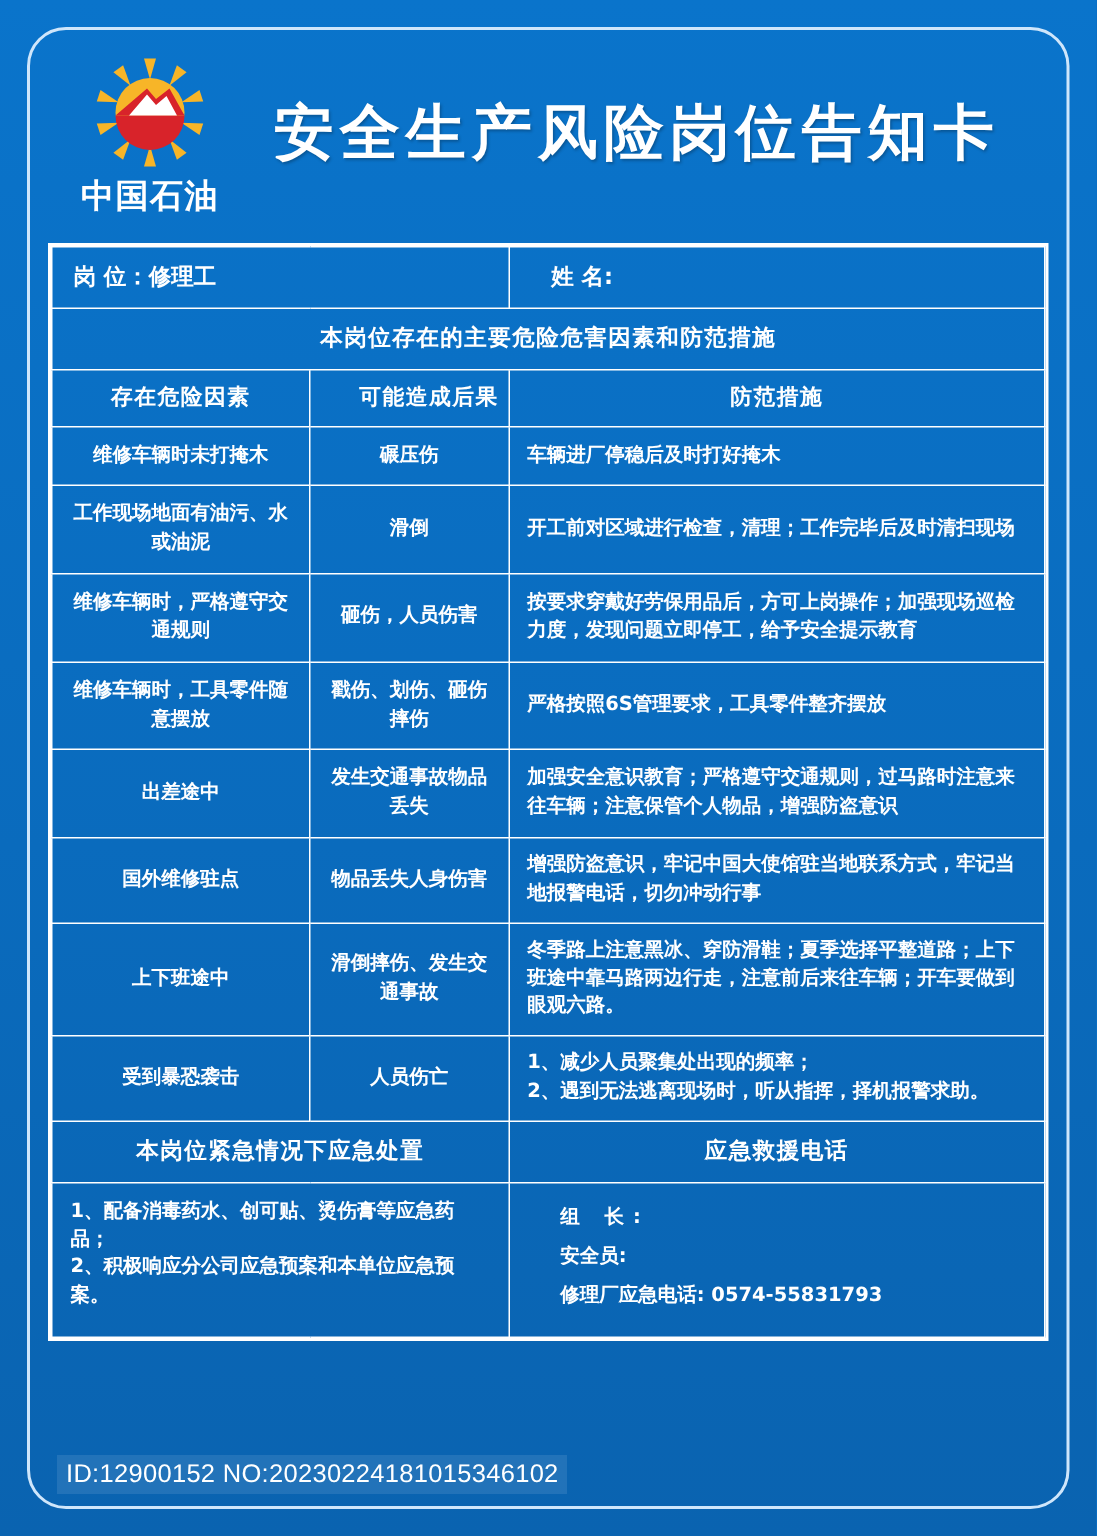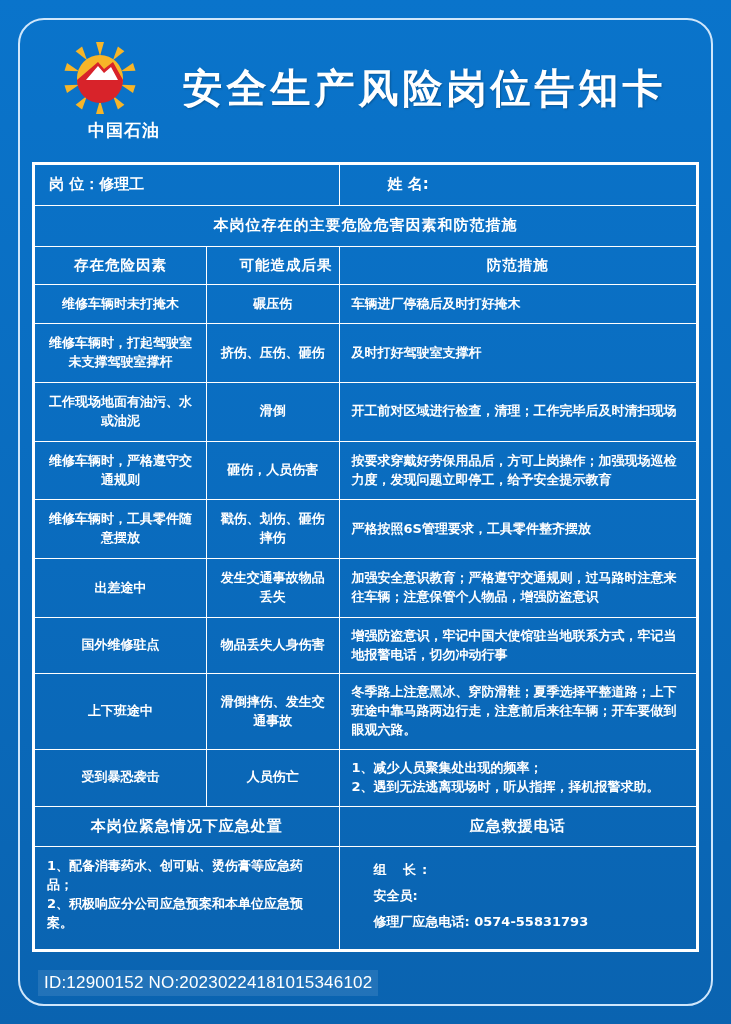--- a/index.html
+++ b/index.html
@@ -42,25 +42,24 @@
     margin-top: 4px;
   }
   .logo-mark {
     position: relative;
     width: 86px; height: 78px;
     margin: 0 auto;
   }
   .logo-text {
     margin-top: 3px;
     color: #ffffff;
-    font-size: 17px;
+    font-size: 22px;
     font-weight: bold;
     letter-spacing: 1px;
     font-family: "DejaVu Sans", sans-serif;
-    text-align: right;
   }
   .title {
     flex: 1;
     text-align: center;
     color: #ffffff;
     font-size: 40px;
     font-weight: bold;
     letter-spacing: 4px;
     font-family: Liberation Sans, sans-serif;
     text-shadow: 1px 1px 2px rgba(0,0,0,.25);
@@ -81,21 +80,21 @@
   td, th {
     border: 1px solid #ffffff;
     padding: 6px 8px;
     font-size: 13px;
     font-weight: bold;
     line-height: 1.45;
     vertical-align: middle;
     text-align: center;
   }
   .row-top td { text-align: left; font-size: 15px; padding: 9px 14px; }
-  .row-top .name-cell { text-align: left; padding-left: 48px; }
+  .row-top .name-cell { text-align: left; padding-left: 28px; }
   .band { font-size: 15px; padding: 9px 6px; letter-spacing: 1px; }
   .colhead { font-size: 14.5px; padding: 8px 6px; letter-spacing: 1px; }
   .c1 { width: 26%; }
   .c2 { width: 20%; text-align: right; }
   .c3 { width: 54%; }
   .body-cell { padding: 10px 10px; }
   .long { text-align: left; padding: 9px 12px; }
   .emerg-left { text-align: left; padding: 10px 12px 14px 12px; vertical-align: top; }
   .emerg-right { text-align: left; padding: 10px 12px 14px 34px; vertical-align: top; line-height: 2.0; }
   .emerg-right .sp { letter-spacing: 6px; }
@@ -189,25 +188,20 @@
             <td class="colhead c2">可能造成后果</td>
             <td class="colhead c3">防范措施</td>
           </tr>
 
           <tr>
             <td class="body-cell">维修车辆时未打掩木</td>
             <td class="body-cell">碾压伤</td>
             <td class="body-cell long">车辆进厂停稳后及时打好掩木</td>
           </tr>
           <tr>
-            <td class="body-cell">维修车辆时，打起驾驶室未支撑驾驶室撑杆</td>
-            <td class="body-cell">挤伤、压伤、砸伤</td>
-            <td class="body-cell long">及时打好驾驶室支撑杆</td>
-          </tr>
-          <tr>
             <td class="body-cell">工作现场地面有油污、水或油泥</td>
             <td class="body-cell">滑倒</td>
             <td class="body-cell long">开工前对区域进行检查，清理；工作完毕后及时清扫现场</td>
           </tr>
           <tr>
             <td class="body-cell">维修车辆时，严格遵守交通规则</td>
             <td class="body-cell">砸伤，人员伤害</td>
             <td class="body-cell long">按要求穿戴好劳保用品后，方可上岗操作；加强现场巡检力度，发现问题立即停工，给予安全提示教育</td>
           </tr>
           <tr>

